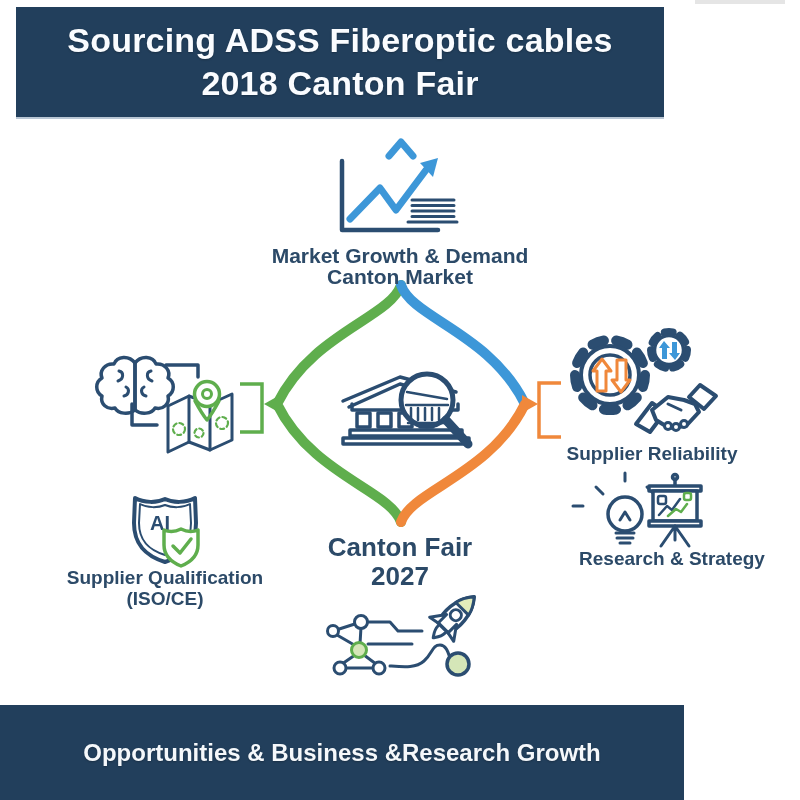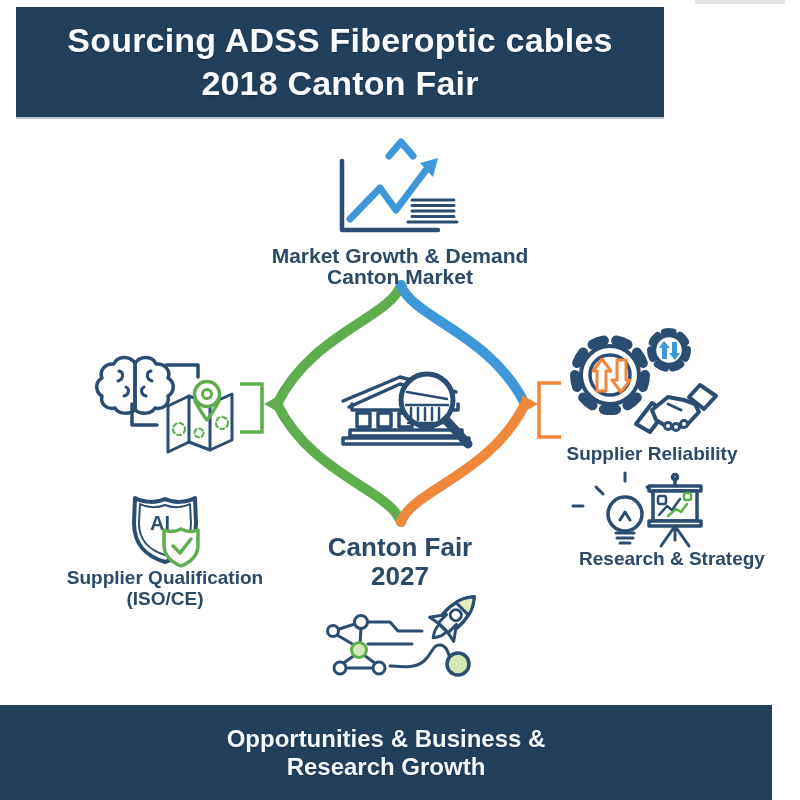--- a/index.html
+++ b/index.html
@@ -5,22 +5,22 @@
   html,body{margin:0;padding:0;}
   .page{position:relative;width:800px;height:800px;background:#ffffff;overflow:hidden;
         font-family:"Liberation Sans",sans-serif;}
   .top-strip{position:absolute;left:0;top:0;width:800px;height:7px;background:#ffffff;}
   .top-smudge{position:absolute;left:695px;top:0;width:90px;height:4px;background:#cfcfcf;opacity:.55;}
   .header{position:absolute;left:16px;top:7px;width:648px;height:110px;background:#223f5c;
           border-bottom:2px solid #b9c6d4;display:flex;flex-direction:column;justify-content:center;
           align-items:center;text-align:center;}
   .header .t{color:#fafcff;font-size:34px;font-weight:700;line-height:43px;white-space:nowrap;
           letter-spacing:.2px;text-shadow:0 1px 2px rgba(0,0,0,.25);}
-  .footer{position:absolute;left:0;top:705px;width:772px;height:95px;background:#223f5c;
-          display:flex;flex-direction:column;justify-content:center;align-items:center;}
+  .footer{position:absolute;left:0;top:705px;width:684px;height:95px;background:#223f5c;
+          display:flex;flex-direction:row;justify-content:center;align-items:center;}
   .footer .t{color:#f5f8fb;font-size:24px;font-weight:700;line-height:28px;white-space:nowrap;
           text-shadow:0 1px 2px rgba(0,0,0,.25);}
   .art{position:absolute;left:0;top:0;width:800px;height:800px;pointer-events:none;}
   .lbl{position:absolute;text-align:center;white-space:nowrap;color:#2c4a68;transform:translateX(-50%);}
   .lbl-top{left:400px;top:245px;font-size:21px;font-weight:600;line-height:21px;}
   .lbl-center{left:400px;top:533px;font-size:26px;font-weight:700;line-height:29px;}
   .lbl-left{left:164px;top:465px;font-size:19px;font-weight:700;color:#5ea345;}
   .lbl-left2{left:165px;top:567px;font-size:19px;font-weight:600;line-height:21px;}
   .lbl-right{left:652px;top:443px;font-size:19px;font-weight:600;}
   .lbl-right2{left:643px;top:548px;font-size:19px;font-weight:600;margin-left:29px;}

